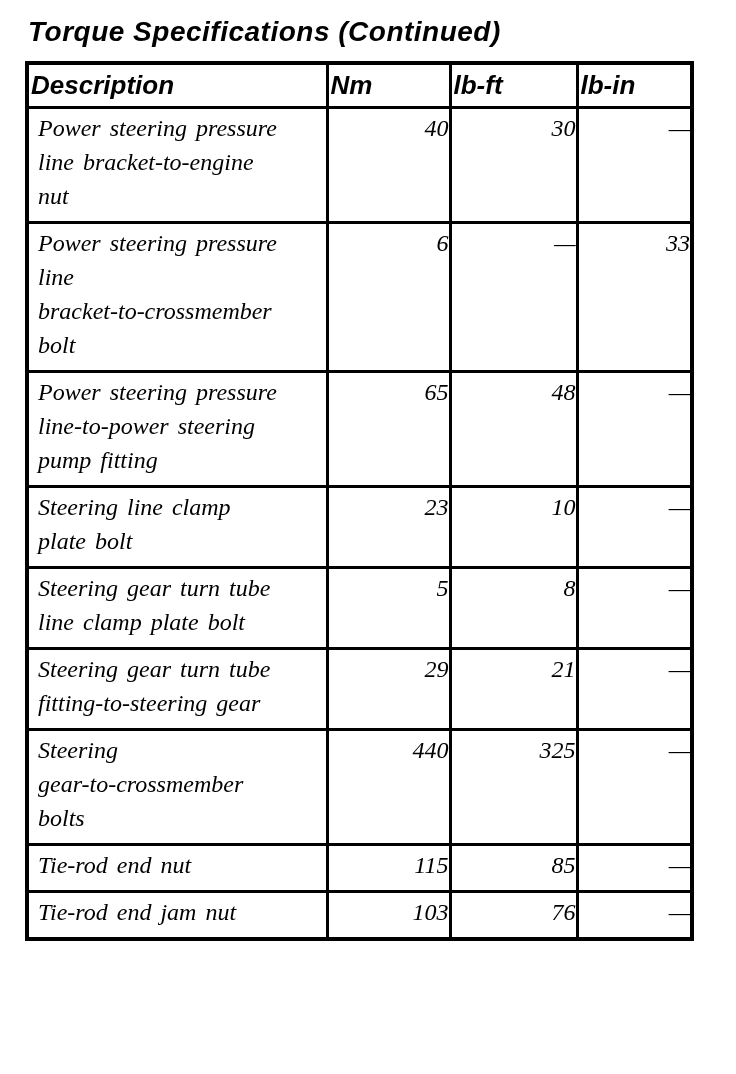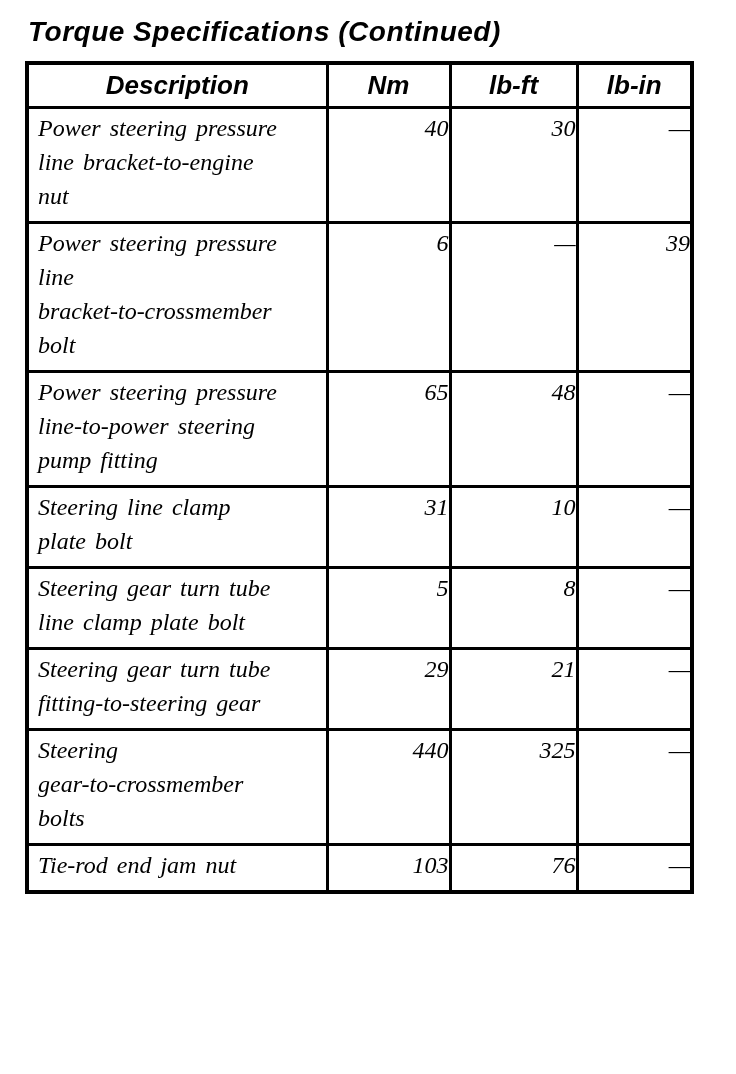--- a/index.html
+++ b/index.html
@@ -43,21 +43,21 @@
   .spec-table td {
     border: 3px solid #000000;
     vertical-align: top;
     box-sizing: border-box;
   }
   .spec-table th {
     font-family: "Liberation Sans", sans-serif;
     font-weight: bold;
     font-size: 26px;
     line-height: 30px;
-    text-align: center;
+    text-align: left;
     padding: 5px 2px 6px 2px;
     color: #000000;
   }
   .spec-table td {
     font-family: "Liberation Serif", "DejaVu Serif", serif;
     font-size: 24px;
     line-height: 34px;
     padding: 2px 0 8px 0;
     color: #000000;
   }
@@ -102,34 +102,34 @@
         <td class="num">30</td>
         <td class="num">—</td>
       </tr>
       <tr>
         <td class="desc">Power steering pressure
 line
 bracket-to-crossmember
 bolt</td>
         <td class="num">6</td>
         <td class="num">—</td>
-        <td class="num">39</td>
+        <td class="num">33</td>
       </tr>
       <tr>
         <td class="desc">Power steering pressure
 line-to-power steering
 pump fitting</td>
         <td class="num">65</td>
         <td class="num">48</td>
         <td class="num">—</td>
       </tr>
       <tr>
         <td class="desc">Steering line clamp
 plate bolt</td>
-        <td class="num">31</td>
+        <td class="num">23</td>
         <td class="num">10</td>
         <td class="num">—</td>
       </tr>
       <tr>
         <td class="desc">Steering gear turn tube
 line clamp plate bolt</td>
         <td class="num">5</td>
         <td class="num">8</td>
         <td class="num">—</td>
       </tr>
@@ -142,20 +142,26 @@
       </tr>
       <tr>
         <td class="desc">Steering
 gear-to-crossmember
 bolts</td>
         <td class="num">440</td>
         <td class="num">325</td>
         <td class="num">—</td>
       </tr>
       <tr>
+        <td class="desc">Tie-rod end nut</td>
+        <td class="num">115</td>
+        <td class="num">85</td>
+        <td class="num">—</td>
+      </tr>
+      <tr>
         <td class="desc">Tie-rod end jam nut</td>
         <td class="num">103</td>
         <td class="num">76</td>
         <td class="num">—</td>
       </tr>
     </tbody>
   </table>
 </div>
 
 </body></html>

